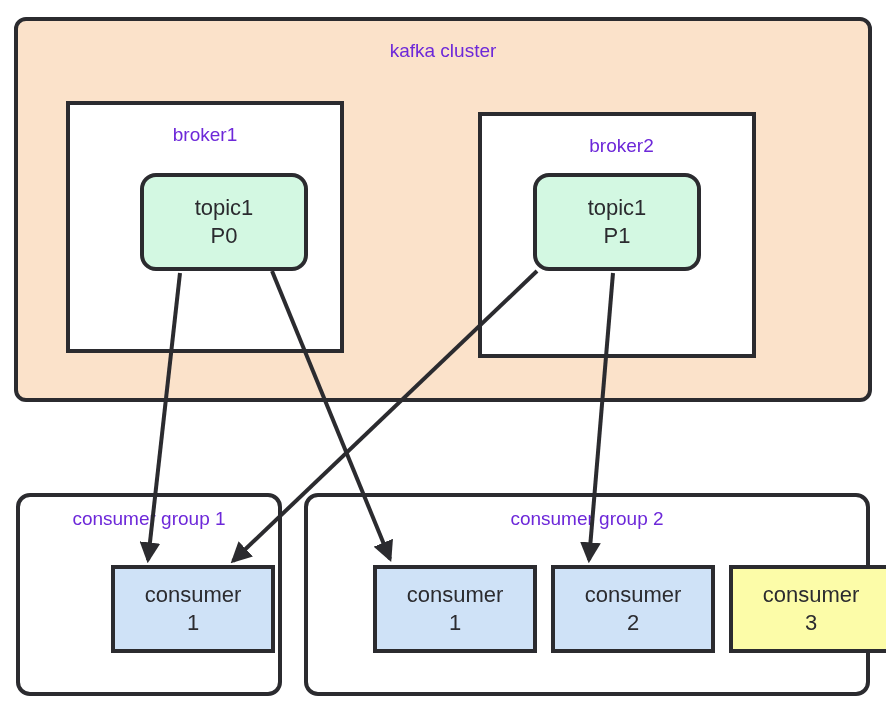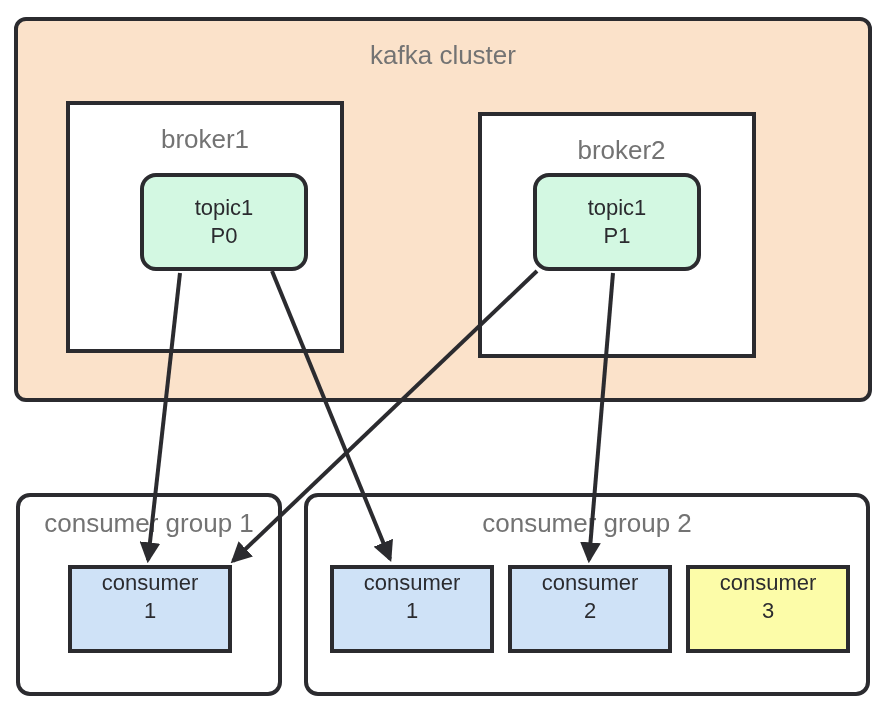--- a/index.html
+++ b/index.html
@@ -38,27 +38,29 @@
     border-radius: 14px;
   }
   .partition {
     background: #d3f8e2;
     border-radius: 16px;
     justify-content: center;
   }
   .consumer {
     background: #cfe2f7;
     border-radius: 0;
+    justify-content: center;
+    margin-left: 43px;
   }
   .consumer.idle {
     background: #fcfca8;
   }
   .box-title {
-    color: #737373;
-    font-size: 26px;
+    color: #6d28d9;
+    font-size: 19px;
     line-height: 1.1;
     white-space: nowrap;
     user-select: none;
   }
   .cluster > .box-title { margin-top: 20px; }
   .broker > .box-title { margin-top: 20px; }
   .group > .box-title { margin-top: 12px; }
   .node-label {
     color: #2b2b2f;
     font-size: 22px;

